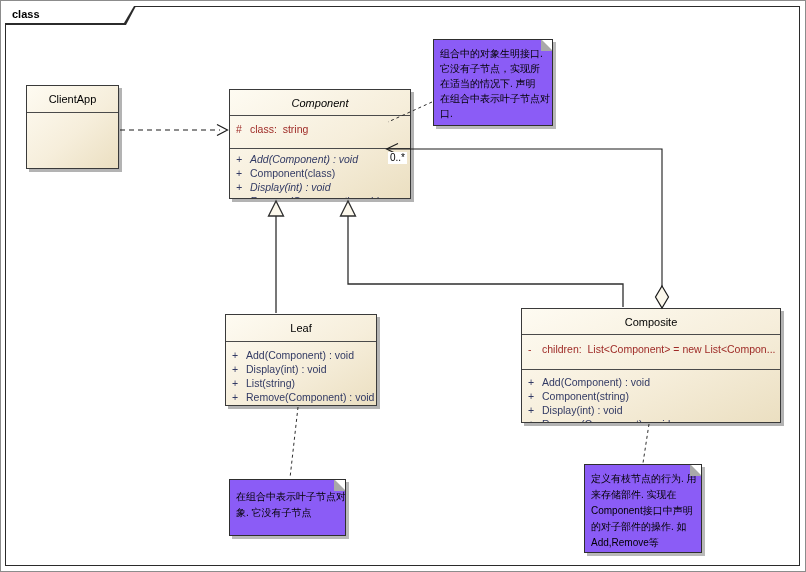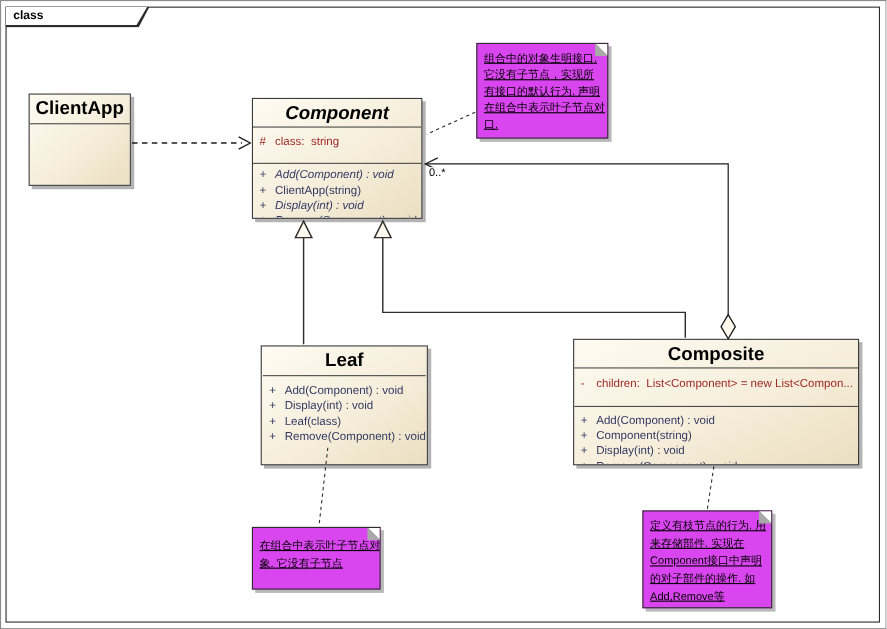--- a/index.html
+++ b/index.html
@@ -13,31 +13,31 @@
     clip-path:polygon(0 0,100% 0,calc(100% - 10px) 100%,0 100%);}
   .frame-tab-inner{position:absolute;left:0;top:0;width:129px;height:17px;background:#ffffff;
     clip-path:polygon(0 0,100% 0,calc(100% - 10px) 100%,0 100%);
     font-weight:bold;font-size:11px;line-height:17px;padding-left:7px;box-sizing:border-box;color:#000;}
   .uml-class{
     position:absolute;box-sizing:border-box;
     background:linear-gradient(to bottom right,#fefbf2 0%,#f6eedb 55%,#ebdfc1 100%);
     border:1.5px solid #3a3a3a;box-shadow:3px 3px 0 rgba(128,128,128,.6);
     display:flex;flex-direction:column;overflow:hidden;
   }
-  .cls-title{font-weight:bold;font-size:17px;color:#000;display:flex;align-items:center;justify-content:center;flex:none;}
+  .cls-title{font-weight:normal;font-size:11px;color:#000;display:flex;align-items:center;justify-content:center;flex:none;}
   .cls-title.abstract{font-style:italic;}
   .compartment{border-top:1px solid #4a4a4a;overflow:hidden;}
   .member{display:flex;font-size:10.5px;line-height:14px;padding-left:6px;white-space:pre;}
   .member .vis{width:14px;flex:none;}
   .attrs .member{color:#9e2a26;}
   .ops .member{color:#323a64;}
   .member.abstract{font-style:italic;}
   .uml-note{
-    position:absolute;box-sizing:border-box;background:#d946ef;border:1px solid #2e2e2e;
-    box-shadow:3px 3px 0 rgba(128,128,128,.55);color:#000;overflow:hidden;text-decoration:underline;
+    position:absolute;box-sizing:border-box;background:#8b5cf6;border:1px solid #2e2e2e;
+    box-shadow:3px 3px 0 rgba(128,128,128,.55);color:#000;overflow:hidden;
   }
   .uml-note .fold{position:absolute;top:-1px;right:-1px;width:0;height:0;border-style:solid;
     border-width:0 12px 12px 0;border-color:#ffffff #ffffff #a9a9a9 #a9a9a9;}
   .note-body{padding:6px 4px 0 6px;font-size:10px;line-height:15px;}
   .note-line{white-space:pre;}
   svg.wires{position:absolute;left:0;top:0;pointer-events:none;}
   .mult-label{position:absolute;left:387px;top:151px;background:#ffffff;font-size:10px;line-height:12px;padding:0 2px;color:#000;}
 </style>
 </head>
 <body>
@@ -48,62 +48,62 @@
     <div class="frame-tab">
       <div class="frame-tab-inner">class ComponentPattern</div>
     </div>
   </div>
 
   <div class="uml-class" style="left:25px;top:84px;width:93px;height:84px;">
     <div class="cls-title" style="height:26px;">ClientApp</div>
     <div class="compartment" style="flex:1;"></div>
   </div>
 
-  <div class="uml-class" style="left:228px;top:88px;width:155px;height:110px;">
+  <div class="uml-class" style="left:228px;top:88px;width:182px;height:110px;">
     <div class="cls-title abstract" style="height:25px;">Component</div>
     <div class="compartment attrs" style="height:26px;padding-top:6px;">
       <div class="member">
         <span class="vis">#</span>
         <span class="mtext">class:  string</span>
       </div>
     </div>
     <div class="compartment ops" style="flex:1;padding-top:3px;">
       <div class="member abstract">
         <span class="vis">+</span>
         <span class="mtext">Add(Component) : void</span>
       </div>
       <div class="member">
         <span class="vis">+</span>
-        <span class="mtext">ClientApp(string)</span>
+        <span class="mtext">Component(class)</span>
       </div>
       <div class="member abstract">
         <span class="vis">+</span>
         <span class="mtext">Display(int) : void</span>
       </div>
       <div class="member abstract">
         <span class="vis">+</span>
         <span class="mtext">Remove(Component) : void</span>
       </div>
     </div>
   </div>
 
-  <div class="uml-class" style="left:236px;top:313px;width:152px;height:109px;align-items:center;">
+  <div class="uml-class" style="left:224px;top:313px;width:152px;height:92px;">
     <div class="cls-title" style="height:26px;">Leaf</div>
     <div class="compartment ops" style="flex:1;padding-top:6px;">
       <div class="member">
         <span class="vis">+</span>
         <span class="mtext">Add(Component) : void</span>
       </div>
       <div class="member">
         <span class="vis">+</span>
         <span class="mtext">Display(int) : void</span>
       </div>
       <div class="member">
         <span class="vis">+</span>
-        <span class="mtext">Leaf(class)</span>
+        <span class="mtext">List(string)</span>
       </div>
       <div class="member">
         <span class="vis">+</span>
         <span class="mtext">Remove(Component) : void</span>
       </div>
     </div>
   </div>
 
   <div class="uml-class" style="left:520px;top:307px;width:260px;height:115px;">
     <div class="cls-title" style="height:25px;">Composite</div>
@@ -131,21 +131,21 @@
         <span class="mtext">Remove(Component) : void</span>
       </div>
     </div>
   </div>
 
   <div class="uml-note" style="left:432px;top:38px;width:120px;height:87px;">
     <div class="fold"></div>
     <div class="note-body">
       <div class="note-line">组合中的对象生明接口.</div>
       <div class="note-line">它没有子节点，实现所</div>
-      <div class="note-line">有接口的默认行为. 声明</div>
+      <div class="note-line">在适当的情况下. 声明</div>
       <div class="note-line">在组合中表示叶子节点对</div>
       <div class="note-line">口.</div>
     </div>
   </div>
 
   <div class="uml-note" style="left:228px;top:478px;width:117px;height:57px;">
     <div class="fold"></div>
     <div class="note-body" style="padding-top:9px;line-height:16px;">
       <div class="note-line">在组合中表示叶子节点对</div>
       <div class="note-line">象. 它没有子节点</div>

